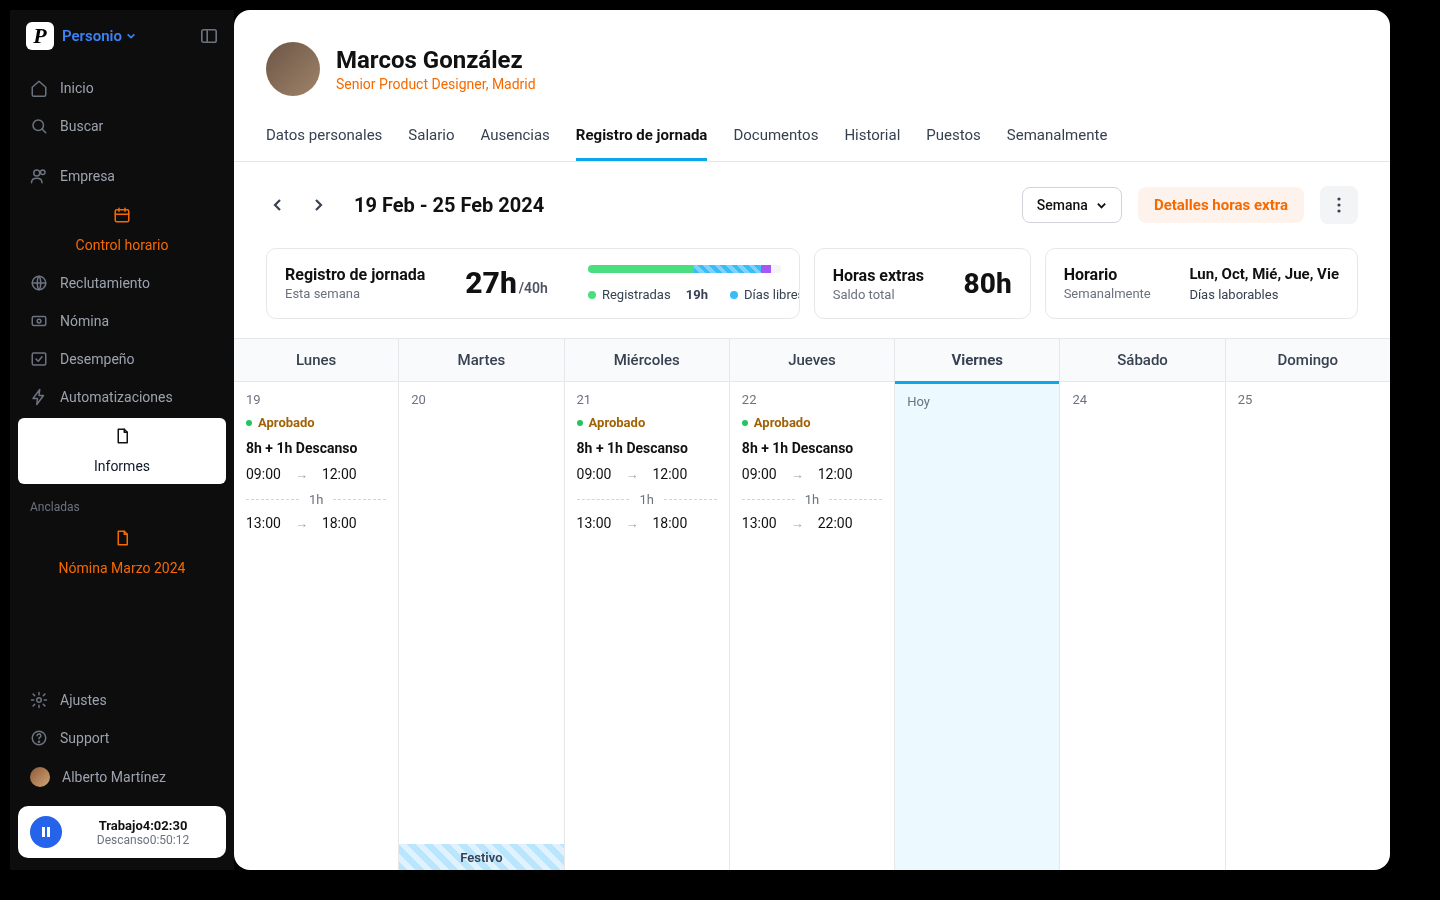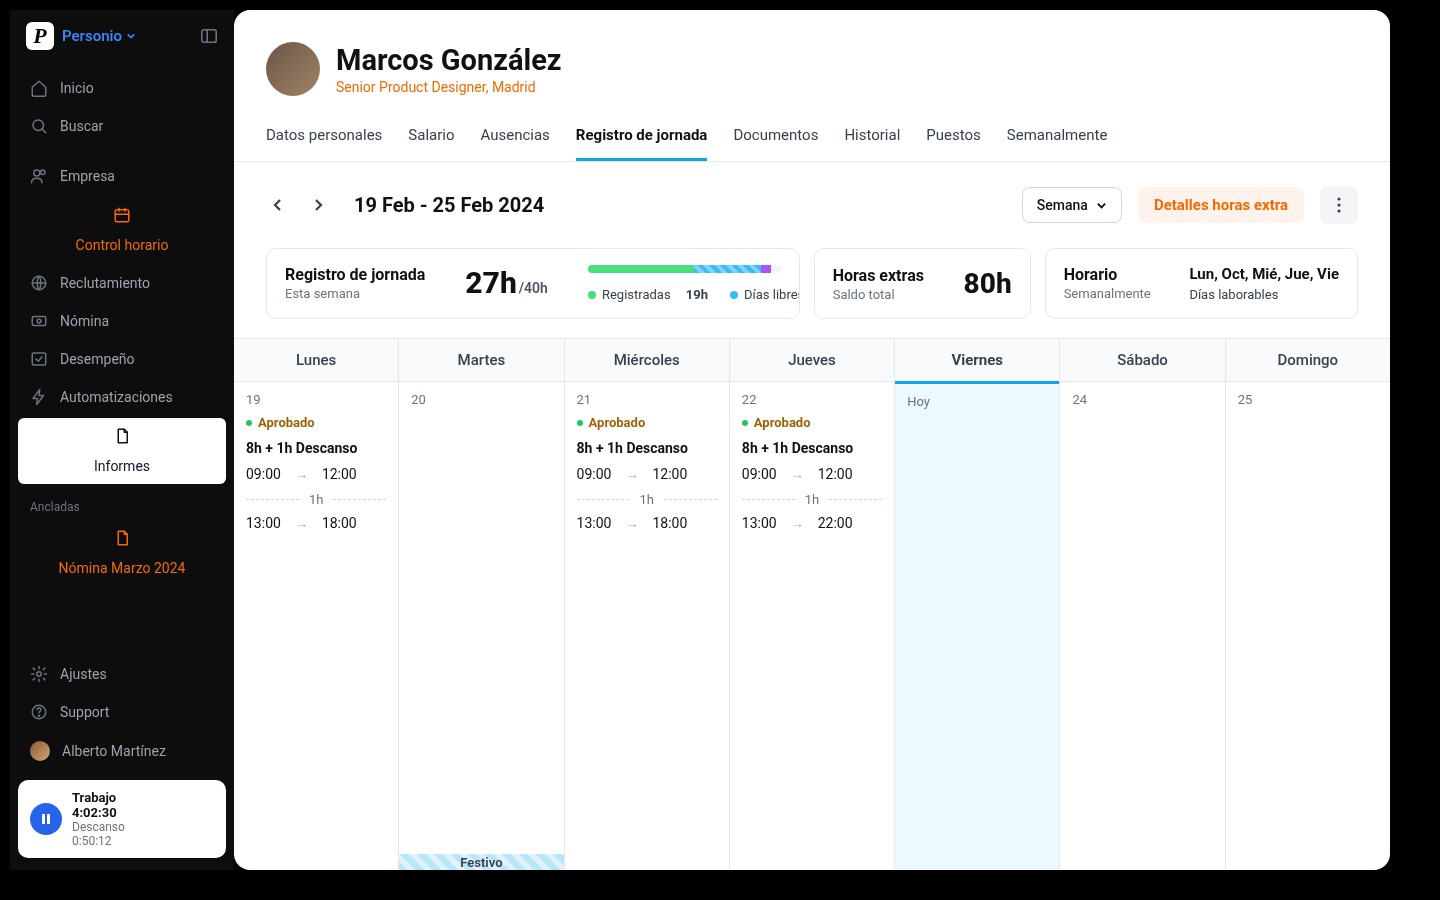--- a/index.html
+++ b/index.html
@@ -22,29 +22,29 @@
 .nav-label { flex: 1; line-height: 1.3; font-size: 14px; }
 .badge { background: #2563eb; color: #fff; border-radius: 10px; padding: 1px 8px; font-size: 12px; font-weight: 600; }
 .nav-section-label { font-size: 12px; color: #6b7280; padding: 14px 12px 6px; }
 .nav-spacer { flex: 1; }
 .avatar-sm { width: 20px; height: 20px; border-radius: 50%; background: linear-gradient(135deg,#8b5a3c,#d4a574); flex-shrink: 0; }
 
 
 .timer-widget { background: #fff; border-radius: 10px; padding: 10px 12px; margin: 8px 0 0; display: flex; align-items: center; gap: 10px; color: #111; }
 .play-btn { width: 32px; height: 32px; background: #2563eb; border-radius: 50%; display: flex; align-items: center; justify-content: center; color: #fff; cursor: pointer; flex-shrink:0;}
 .timer-info { flex: 1; }
-.timer-row { display: flex; justify-content: center; font-size: 13px; flex-direction: column; }
+.timer-row { display: flex; justify-content: center; font-size: 13px; }
 .timer-row.primary { font-weight: 700; }
 .timer-row.secondary { color: #6b7280; font-size: 12px; }
 
 
 .main { flex: 1; background: #fff; border-radius: 16px; overflow: hidden; display: flex; flex-direction: column; }
 .profile-header { display: flex; align-items: center; gap: 16px; padding: 32px 32px 16px; }
 .avatar-lg { width: 54px; height: 54px; border-radius: 50%; background: linear-gradient(135deg, #6b5547, #a08468); background-size: cover; }
-.profile-name { font-size: 29px; font-weight: 700; color: #111; }
+.profile-name { font-size: 24px; font-weight: 700; color: #111; }
 .profile-role { color: #f56a00; font-size: 14px; margin-top: 2px; }
 
 .tabs { display: flex; gap: 26px; padding: 0 32px; border-bottom: 1px solid #e5e7eb; }
 .tab { padding: 14px 0; font-size: 15px; color: #374151; cursor: pointer; border-bottom: 3px solid transparent; }
 .tab.active { color: #111; font-weight: 700; border-bottom-color: #0ea5e9; }
 
 .toolbar { display: flex; align-items: center; gap: 16px; padding: 24px 32px 0; }
 .arrow-btn { width: 24px; height: 24px; display: flex; align-items: center; justify-content: center; cursor: pointer; color: #374151; }
 .date-range { font-size: 20px; font-weight: 700; color: #111; margin-left: 8px; }
 .toolbar-spacer { flex: 1; }
@@ -88,21 +88,21 @@
 .day-body { flex: 1; padding: 10px 12px; font-size: 13px; position: relative; display:flex; flex-direction:column;}
 .day-num { color: #6b7280; font-size: 13px; margin-bottom: 8px; }
 .day-col.today .day-body { background: #ecfaff; }
 .status-approved { color: #a16207; font-weight: 700; font-size: 13px; display: flex; align-items: center; gap: 6px; margin-bottom: 10px; }
 .status-approved::before { content: ""; width: 6px; height: 6px; background: #22c55e; border-radius: 50%; }
 .day-summary { font-weight: 700; color: #111; margin-bottom: 10px; font-size: 14px; }
 .time-row { display: flex; align-items: center; gap: 14px; color: #111; font-size: 14px; margin-bottom: 6px; }
 .arrow-small { color: #9ca3af; font-size: 13px; }
 .break-row { display: flex; align-items: center; justify-content: center; gap: 10px; color: #6b7280; font-size: 13px; margin: 4px 0 8px; }
 .break-row::before, .break-row::after { content: ""; flex: 1; border-top: 1px dashed #d1d5db; }
-.holiday-strip { margin-top: auto; height: 16px; background: repeating-linear-gradient(45deg,#bae6fd,#bae6fd 6px,#e0f2fe 6px,#e0f2fe 12px); display: flex; align-items: center; justify-content: center; font-size: 13px; font-weight: 600; color: #374151; margin-left: -12px; margin-right: -12px; margin-bottom: -10px; }
+.holiday-strip { margin-top: auto; height: 26px; background: repeating-linear-gradient(45deg,#bae6fd,#bae6fd 6px,#e0f2fe 6px,#e0f2fe 12px); display: flex; align-items: center; justify-content: center; font-size: 13px; font-weight: 600; color: #374151; margin-left: -12px; margin-right: -12px; margin-bottom: -10px; }
 
 svg { display: block; }
 </style>
 </head>
 <body>
 
 <div class="app">
 
   <aside class="sidebar">
     <div class="sidebar-top">

